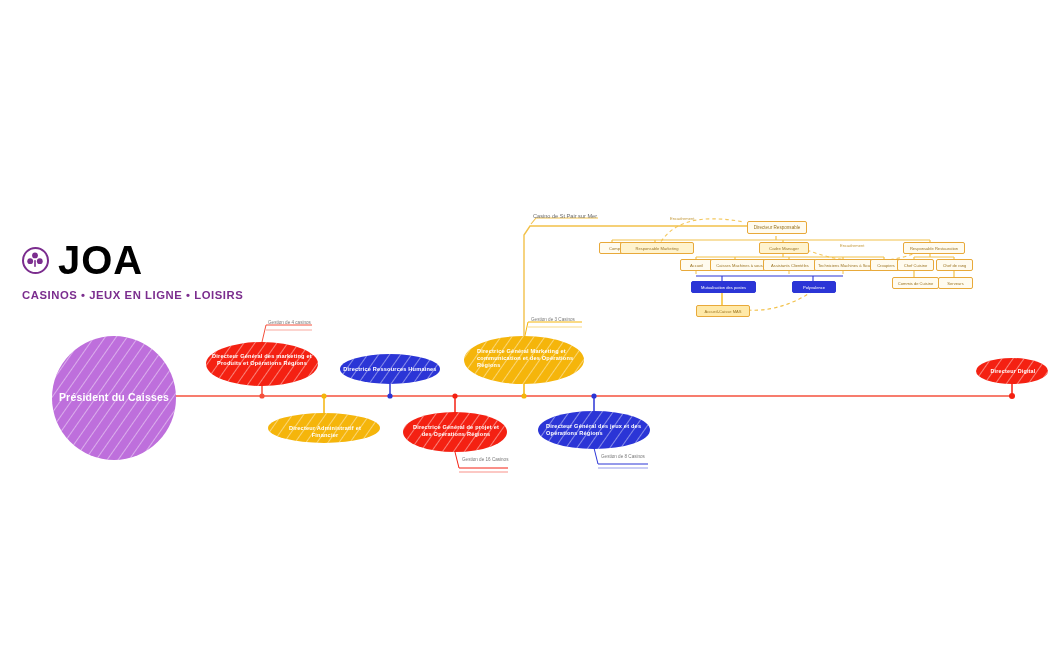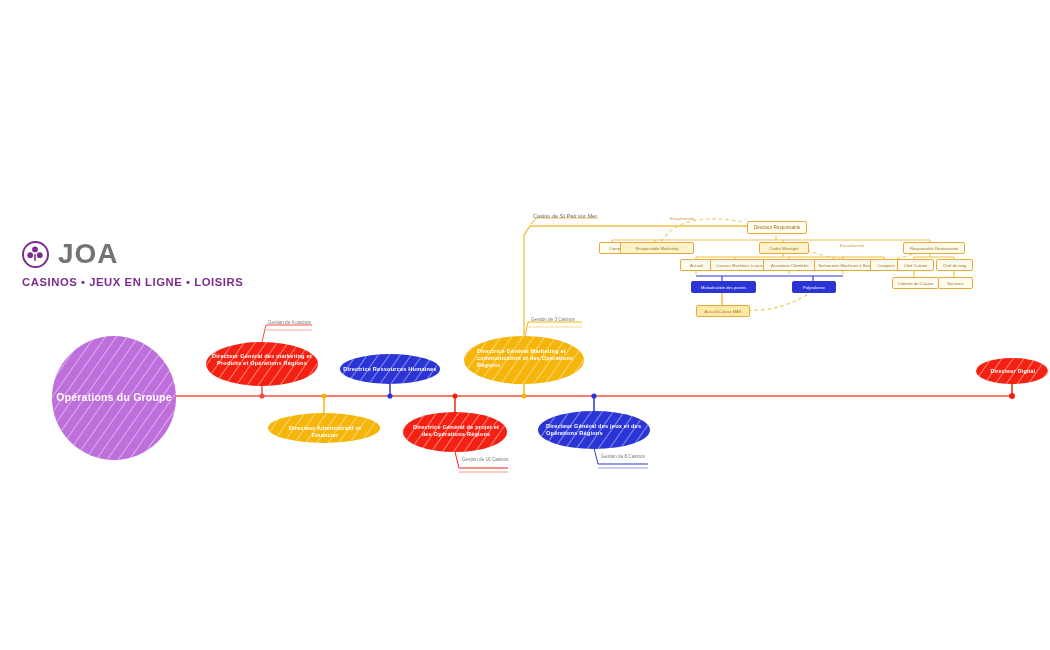--- a/index.html
+++ b/index.html
@@ -10,21 +10,21 @@
   .node-label{position:absolute;color:#fff;font-weight:bold;text-align:center;
               line-height:1.25;pointer-events:none;letter-spacing:.2px;}
   .edge-label{position:absolute;color:#7a7a7a;white-space:nowrap;}
   .box-label{position:absolute;text-align:center;white-space:nowrap;
              display:flex;align-items:center;justify-content:center;}
   
   #logo{position:absolute;left:22px;top:238px;width:200px;}
   #logo .wordmark{display:flex;align-items:center;gap:9px;}
   #logo .mark{width:27px;height:27px;border:2.5px solid #7B2D8E;border-radius:50%;
               position:relative;box-sizing:border-box;}
-  #logo .joa{font-size:28px;font-weight:bold;color:#737373;letter-spacing:1px;
+  #logo .joa{font-size:40px;font-weight:bold;color:#000000;letter-spacing:1px;
              font-family:"Liberation Sans",sans-serif;}
   #logo .tag{margin-top:6px;font-size:11.3px;font-weight:bold;color:#7B2D8E;
              letter-spacing:.55px;white-space:nowrap;}
 </style>
 </head>
 <body>
 
 <div id="canvas">
 
   <div id="logo">
@@ -157,21 +157,21 @@
       <ellipse cx="594" cy="430" rx="56" ry="19" fill="#2B35D6"></ellipse>
       <ellipse cx="594" cy="430" rx="56" ry="19" fill="url(#hatchW)"></ellipse>
     </g>
 
     <g>
       <ellipse cx="1012" cy="371" rx="36" ry="13" fill="#F42112"></ellipse>
       <ellipse cx="1012" cy="371" rx="36" ry="13" fill="url(#hatchW)"></ellipse>
     </g>
   </svg>
 
-  <div class="node-label" style="left:49px;top:391px;width:130px;font-size:10.5px;">Opérations du Groupe</div>
+  <div class="node-label" style="left:49px;top:391px;width:130px;font-size:10.5px;">Président du Caisses</div>
 
   <div class="node-label" style="left:209px;top:353px;width:106px;font-size:5.6px;">Directeur Général des marketing et Produits et  Opérations Régions</div>
 
   <div class="node-label" style="left:342px;top:366px;width:96px;font-size:5.6px;">Directrice Ressources Humaines</div>
 
   <div class="node-label" style="left:477px;top:348px;width:104px;font-size:5.6px;text-align:left;">Directrice Général Marketing et communication et des Opérations Régions</div>
 
   <div class="node-label" style="left:277px;top:425px;width:96px;font-size:5.6px;">Directeur Administratif et Financier</div>
 
   <div class="node-label" style="left:408px;top:424px;width:96px;font-size:5.6px;">Directrice Général de projet et des Opérations Régions</div>

